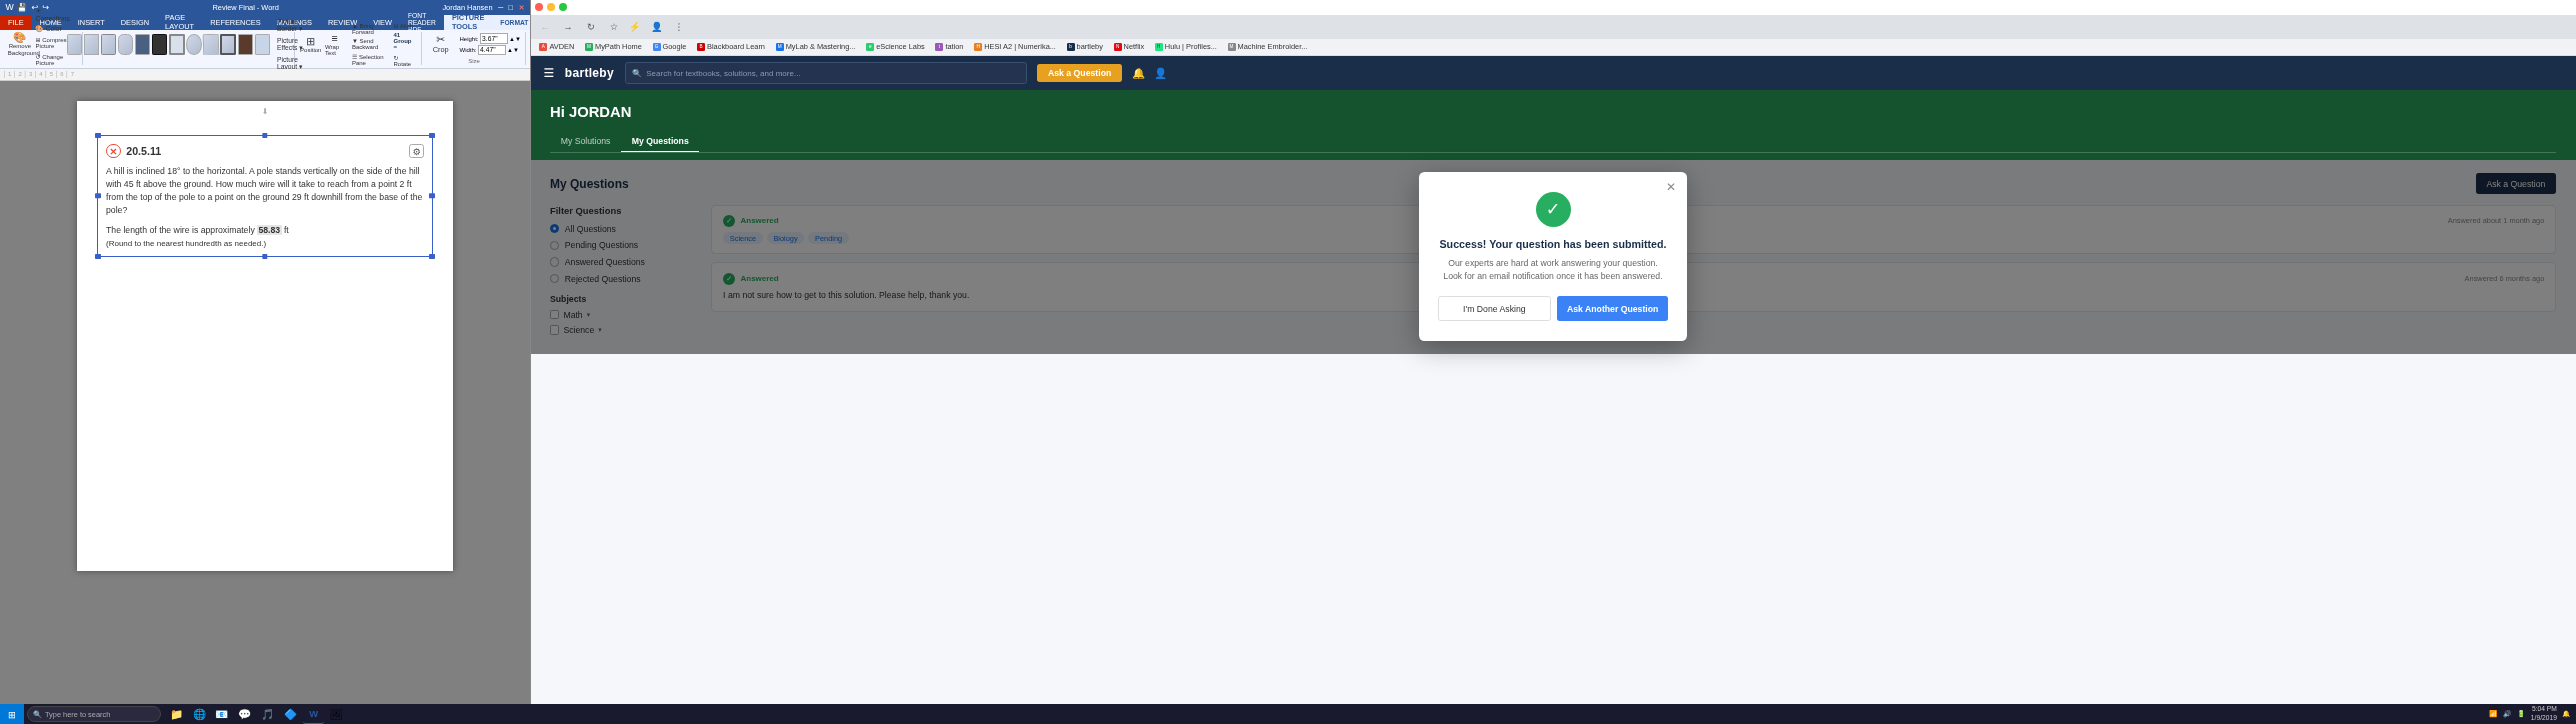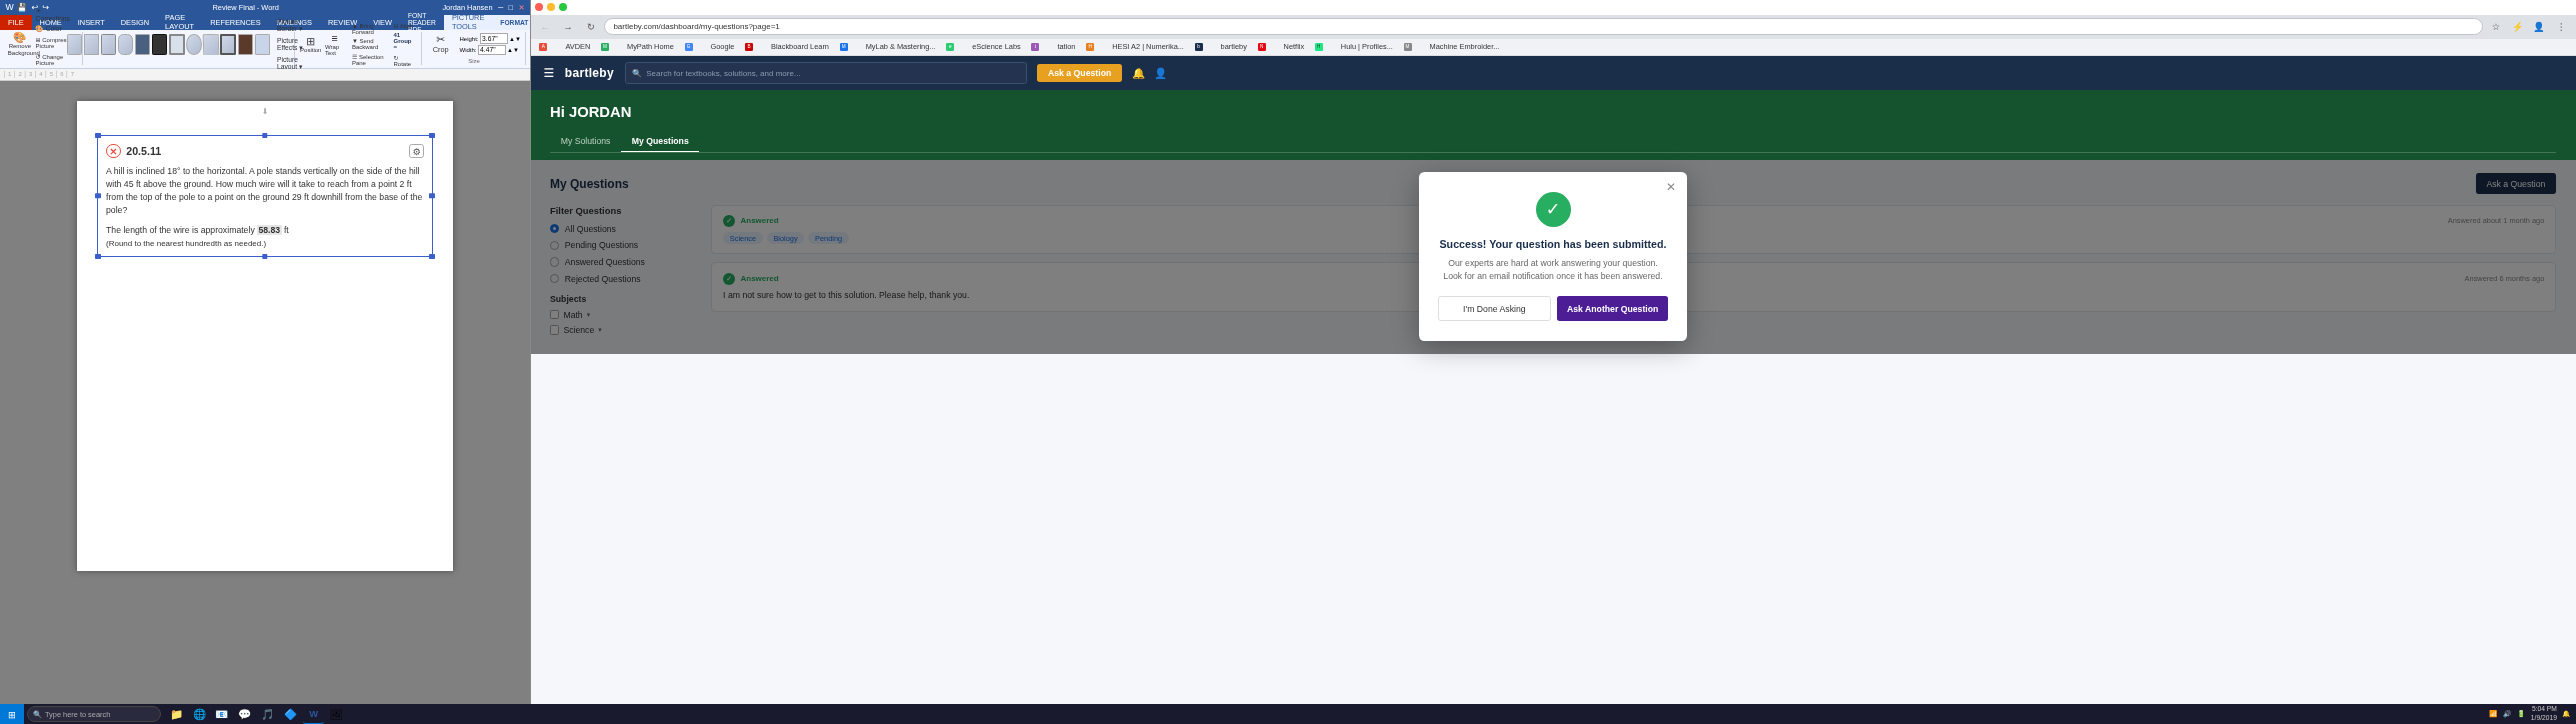--- a/index.html
+++ b/index.html
@@ -36,21 +36,21 @@
       height: 14.8px;
     }
     .ribbon-tab {
       padding: 0 8px;
       color: white;
       font-size: 7.4px;
       display: flex;
       align-items: center;
       cursor: pointer;
     }
-    .ribbon-tab.active { background: #e8f0ff; color: #2b579a; font-weight: normal; }
+    .ribbon-tab.active { background: #e8f0ff; color: #2b579a; font-weight: bold; }
 
     .ribbon-content {
       display: flex;
       padding: 2.7px 4px;
       gap: 1.3px;
       background: #f3f6ff;
       border-bottom: 0.7px solid #c8d0e0;
       height: 39px;
       align-items: center;
     }
@@ -437,21 +437,21 @@
       border-bottom: 0.7px solid #ddd;
       display: flex;
       align-items: center;
       padding: 0 5.4px;
       gap: 2.7px;
       overflow: hidden;
     }
     .bookmark-item {
       display: flex;
       align-items: center;
-      gap: 18px;
+      gap: 2px;
       padding: 1.3px 4px;
       border-radius: 2.7px;
       font-size: 7.4px;
       color: #333;
       cursor: pointer;
       white-space: nowrap;
     }
     .bookmark-favicon { width: 8px; height: 8px; border-radius: 1.3px; background: #aaa; display: flex; align-items: center; justify-content: center; font-size: 4.7px; color: white; }
 
     
@@ -769,21 +769,21 @@
       background: white;
       color: #333;
       font-size: 8.7px;
       cursor: pointer;
     }
     .modal-btn-primary {
       flex: 1;
       padding: 6.7px 0;
       border: none;
       border-radius: 2.7px;
-      background: #4c1d95;
+      background: #3b82f6;
       color: white;
       font-size: 8.7px;
       font-weight: 600;
       cursor: pointer;
     }
 
     
     #separator {
       position: absolute;
       left: 530px;
@@ -989,23 +989,20 @@
     <button class="browser-win-btn browser-close">✕</button>
     <button class="browser-win-btn browser-min">─</button>
     <button class="browser-win-btn browser-max">□</button>
   </div>
 
 
   <div class="browser-address-bar">
     <div class="nav-btn disabled">←</div>
     <div class="nav-btn">→</div>
     <div class="nav-btn">↻</div>
-    <div class="address-input">
-      <span style="color:#333; font-size:8px;">bartleby.com/dashboard/my-questions?page=1</span>
-    </div>
     <div class="browser-actions">
       <div class="browser-action-btn">☆</div>
       <div class="browser-action-btn">⚡</div>
       <div class="browser-action-btn">👤</div>
       <div class="browser-action-btn">⋮</div>
     </div>
   </div>
 
   <div class="bookmarks-bar">
     <div class="bookmark-item">

